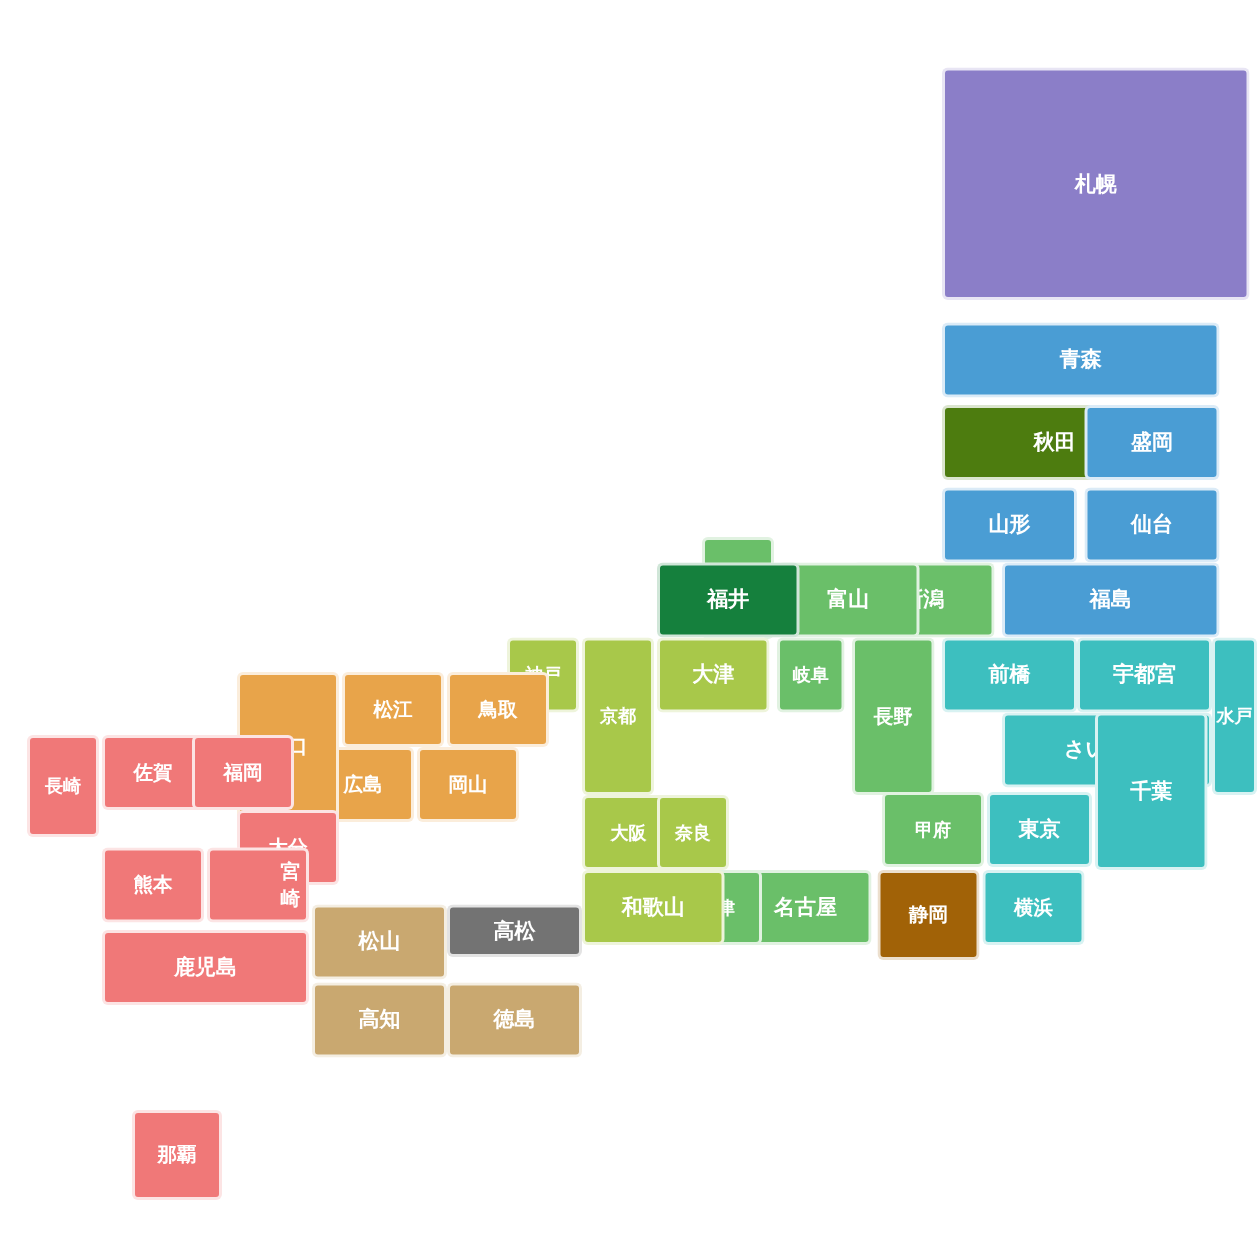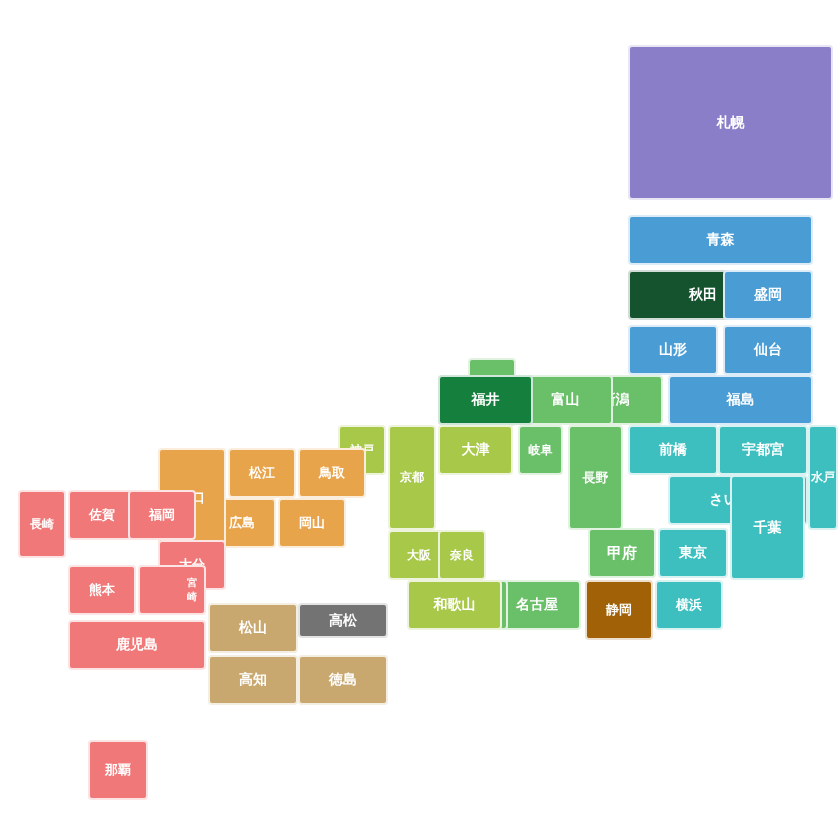--- a/index.html
+++ b/index.html
@@ -32,21 +32,21 @@
 </head>
 <body>
 
 <div class="map-container">
     <div class="region" style="left: 628px; top: 45px; width: 205px; height: 155px; background: rgb(139, 126, 200); font-size: 14px;">
       <span>札幌</span>
     </div>
     <div class="region" style="left: 628px; top: 215px; width: 185px; height: 50px; background: rgb(74, 157, 212); font-size: 14px;">
       <span>青森</span>
     </div>
-    <div class="region" style="left: 628px; top: 270px; width: 102px; height: 50px; background: #14532d; font-size: 14px; padding-left: 48px;">
+    <div class="region" style="left: 628px; top: 270px; width: 102px; height: 50px; background: #4d7c0f; font-size: 14px; padding-left: 48px;">
       <span>秋田</span>
     </div>
     <div class="region" style="left: 723px; top: 270px; width: 90px; height: 50px; background: rgb(74, 157, 212); font-size: 14px;">
       <span>盛岡</span>
     </div>
     <div class="region" style="left: 628px; top: 325px; width: 90px; height: 50px; background: rgb(74, 157, 212); font-size: 14px;">
       <span>山形</span>
     </div>
     <div class="region" style="left: 723px; top: 325px; width: 90px; height: 50px; background: rgb(74, 157, 212); font-size: 14px;">
       <span>仙台</span>
@@ -77,21 +77,21 @@
     </div>
     <div class="region" style="left: 518px; top: 425px; width: 45px; height: 50px; background: rgb(106, 191, 105); font-size: 12px;">
       <span>岐阜</span>
     </div>
     <div class="region" style="left: 438px; top: 375px; width: 95px; height: 50px; background: #15803d; font-size: 14px;">
       <span>福井</span>
     </div>
     <div class="region" style="left: 668px; top: 475px; width: 140px; height: 50px; background: rgb(61, 191, 191); font-size: 14px;">
       <span>さいたま</span>
     </div>
-    <div class="region" style="left: 588px; top: 528px; width: 68px; height: 50px; background: rgb(106, 191, 105); font-size: 15px;">
+    <div class="region" style="left: 588px; top: 528px; width: 68px; height: 50px; background: rgb(106, 191, 105); font-size: 12px;">
       <span>甲府</span>
     </div>
     <div class="region" style="left: 658px; top: 528px; width: 70px; height: 50px; background: rgb(61, 191, 191); font-size: 14px;">
       <span>東京</span>
     </div>
     <div class="region" style="left: 730px; top: 475px; width: 75px; height: 105px; background: rgb(61, 191, 191); font-size: 14px;">
       <span>千葉</span>
     </div>
     <div class="region" style="left: 388px; top: 425px; width: 48px; height: 105px; background: rgb(168, 200, 74); font-size: 12px;">
       <span>京都</span>
@@ -110,21 +110,21 @@
     </div>
     <div class="region" style="left: 655px; top: 580px; width: 68px; height: 50px; background: rgb(61, 191, 191); font-size: 13px;">
       <span>横浜</span>
     </div>
     <div class="region" style="left: 388px; top: 530px; width: 62px; height: 50px; background: rgb(168, 200, 74); font-size: 12px;">
       <span>大阪</span>
     </div>
     <div class="region" style="left: 438px; top: 530px; width: 48px; height: 50px; background: rgb(168, 200, 74); font-size: 12px;">
       <span>奈良</span>
     </div>
-    <div class="region" style="left: 407px; top: 580px; width: 95px; height: 50px; background: rgb(168, 200, 74); font-size: 14px;">
+    <div class="region" style="left: 388px; top: 580px; width: 95px; height: 50px; background: rgb(168, 200, 74); font-size: 14px;">
       <span>和歌山</span>
     </div>
     <div class="region" style="left: 338px; top: 425px; width: 48px; height: 50px; background: rgb(168, 200, 74); font-size: 12px;">
       <span>神戸</span>
     </div>
     <div class="region" style="left: 298px; top: 448px; width: 68px; height: 50px; background: rgb(232, 164, 74); font-size: 13px; font-family: Liberation Serif, serif;">
       <span>鳥取</span>
     </div>
     <div class="region" style="left: 228px; top: 448px; width: 68px; height: 50px; background: rgb(232, 164, 74); font-size: 13px;">
       <span>松江</span>
@@ -158,21 +158,21 @@
     </div>
     <div class="region" style="left: 128px; top: 490px; width: 68px; height: 50px; background: rgb(240, 120, 120); font-size: 13px;">
       <span>福岡</span>
     </div>
     <div class="region" style="left: 158px; top: 540px; width: 68px; height: 50px; background: rgb(240, 120, 120); font-size: 13px;">
       <span>大分</span>
     </div>
     <div class="region" style="left: 68px; top: 565px; width: 68px; height: 50px; background: rgb(240, 120, 120); font-size: 13px;">
       <span>熊本</span>
     </div>
-    <div class="region" style="left: 138px; top: 565px; width: 68px; height: 50px; background: rgb(240, 120, 120); font-size: 10px; padding-left: 47px;">
+    <div class="region" style="left: 138px; top: 565px; width: 68px; height: 50px; background: rgb(240, 120, 120); font-size: 13px; padding-left: 47px;">
       <span>宮崎</span>
     </div>
     <div class="region" style="left: 68px; top: 620px; width: 138px; height: 50px; background: rgb(240, 120, 120); font-size: 14px;">
       <span>鹿児島</span>
     </div>
     <div class="region" style="left: 88px; top: 740px; width: 60px; height: 60px; background: rgb(240, 120, 120); font-size: 13px;">
       <span>那覇</span>
     </div>
   </div>
 

